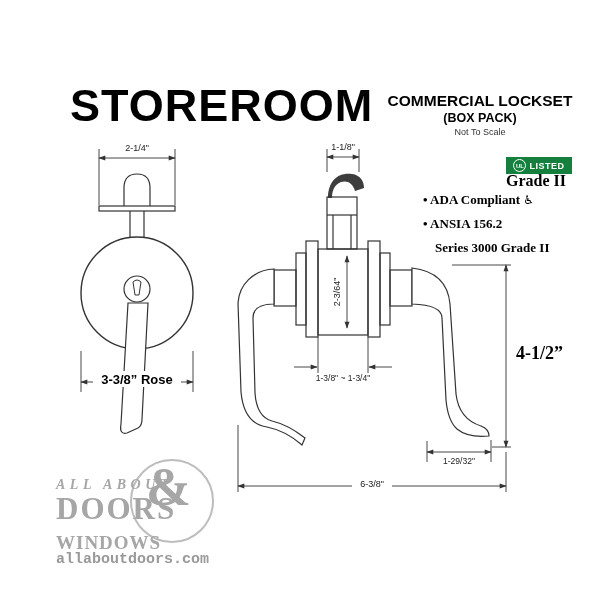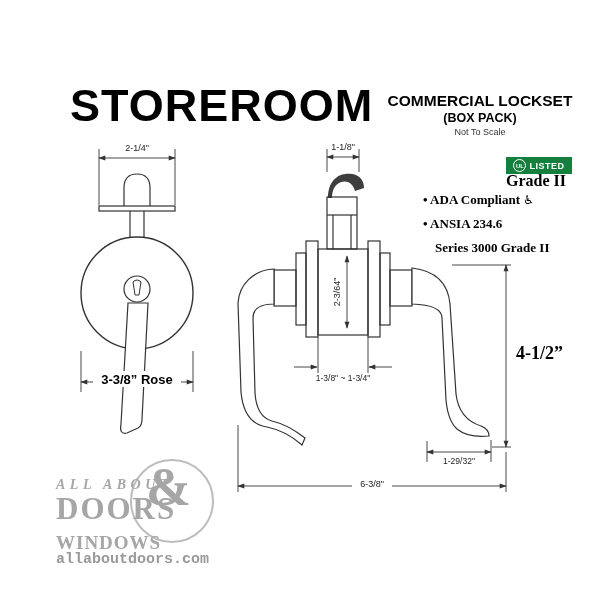--- a/index.html
+++ b/index.html
@@ -75,21 +75,21 @@
   </div>
 
   <div class="features">
     <div class="feature-row">
       <span>•</span>
       <span>ADA Compliant</span>
       <span class="wheelchair">♿</span>
     </div>
     <div class="feature-row">
       <span>•</span>
-      <span>ANSIA 234.6</span>
+      <span>ANSIA 156.2</span>
     </div>
     <div class="feature-row indent">
       <span>Series 3000 Grade II</span>
     </div>
   </div>
 
   <svg class="diagram" width="600" height="600" viewBox="0 0 600 600">
     <defs>
       <marker id="arr" viewBox="0 0 10 10" refX="9" refY="5" markerWidth="9" markerHeight="7" orient="auto-start-reverse" markerUnits="userSpaceOnUse">
         <path d="M0,1.5 L10,5 L0,8.5 Z" fill="#333"></path>

